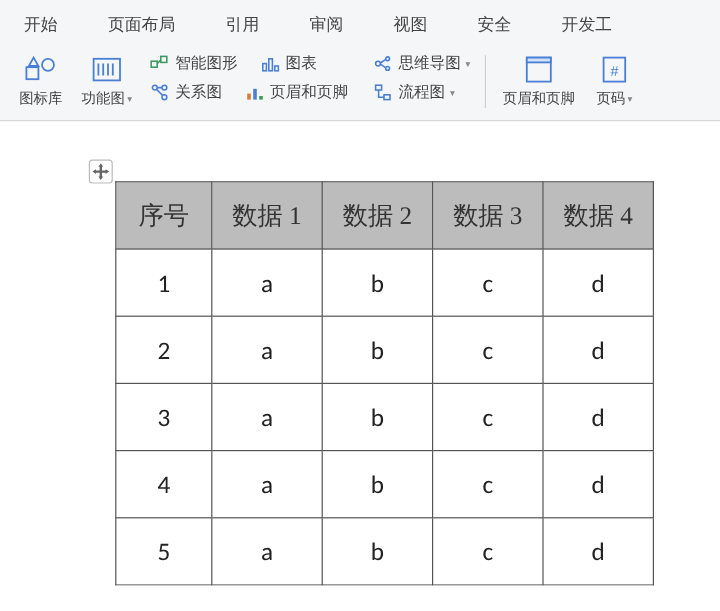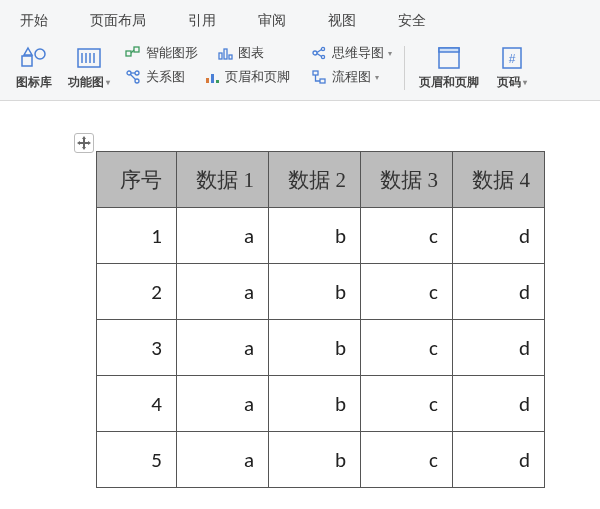--- a/index.html
+++ b/index.html
@@ -51,21 +51,20 @@
     justify-content: center;
     height: 28px;
     width: 34px;
   }
   .tool-label {
     font-size: 12px;
     color: #444;
     display: flex;
     align-items: center;
     gap: 2px;
-    font-weight: bold;
   }
   .tool-grid {
     display: flex;
     flex-direction: column;
     gap: 6px;
     padding: 0 6px;
   }
   .tool-grid-row {
     display: flex;
     align-items: center;
@@ -118,21 +117,21 @@
   }
   table.data {
     border-collapse: collapse;
     margin-top: 20px;
   }
   table.data th, table.data td {
     border: 1px solid #555;
     padding: 0 14px;
     height: 56px;
     font-size: 21px;
-    text-align: right;
+    text-align: center;
     font-weight: normal;
   }
   table.data th {
     background: #bcbcbc;
     color: #333;
     font-family: "SimSun", serif;
   }
   table.data td {
     background: #fff;
     color: #222;
@@ -145,20 +144,21 @@
 <body>
 
 <div class="ribbon">
   <div class="tabs">
     <span class="tab">开始</span>
     <span class="tab">页面布局</span>
     <span class="tab">引用</span>
     <span class="tab">审阅</span>
     <span class="tab">视图</span>
     <span class="tab">安全</span>
+    <span class="tab">开发工</span>
   </div>
 
   <div class="toolbar">
     <div class="tool-col">
       <span class="tool-icon-lg">
         <svg width="28" height="24" viewBox="0 0 28 24">
             <rect x="2" y="10" width="10" height="10" fill="none" stroke="#4a7fd6" stroke-width="1.5"></rect>
             <circle cx="20" cy="8" r="5" fill="none" stroke="#4a7fd6" stroke-width="1.5"></circle>
             <polygon points="8,2 12,9 4,9" fill="none" stroke="#4a7fd6" stroke-width="1.5"></polygon>
           </svg>

